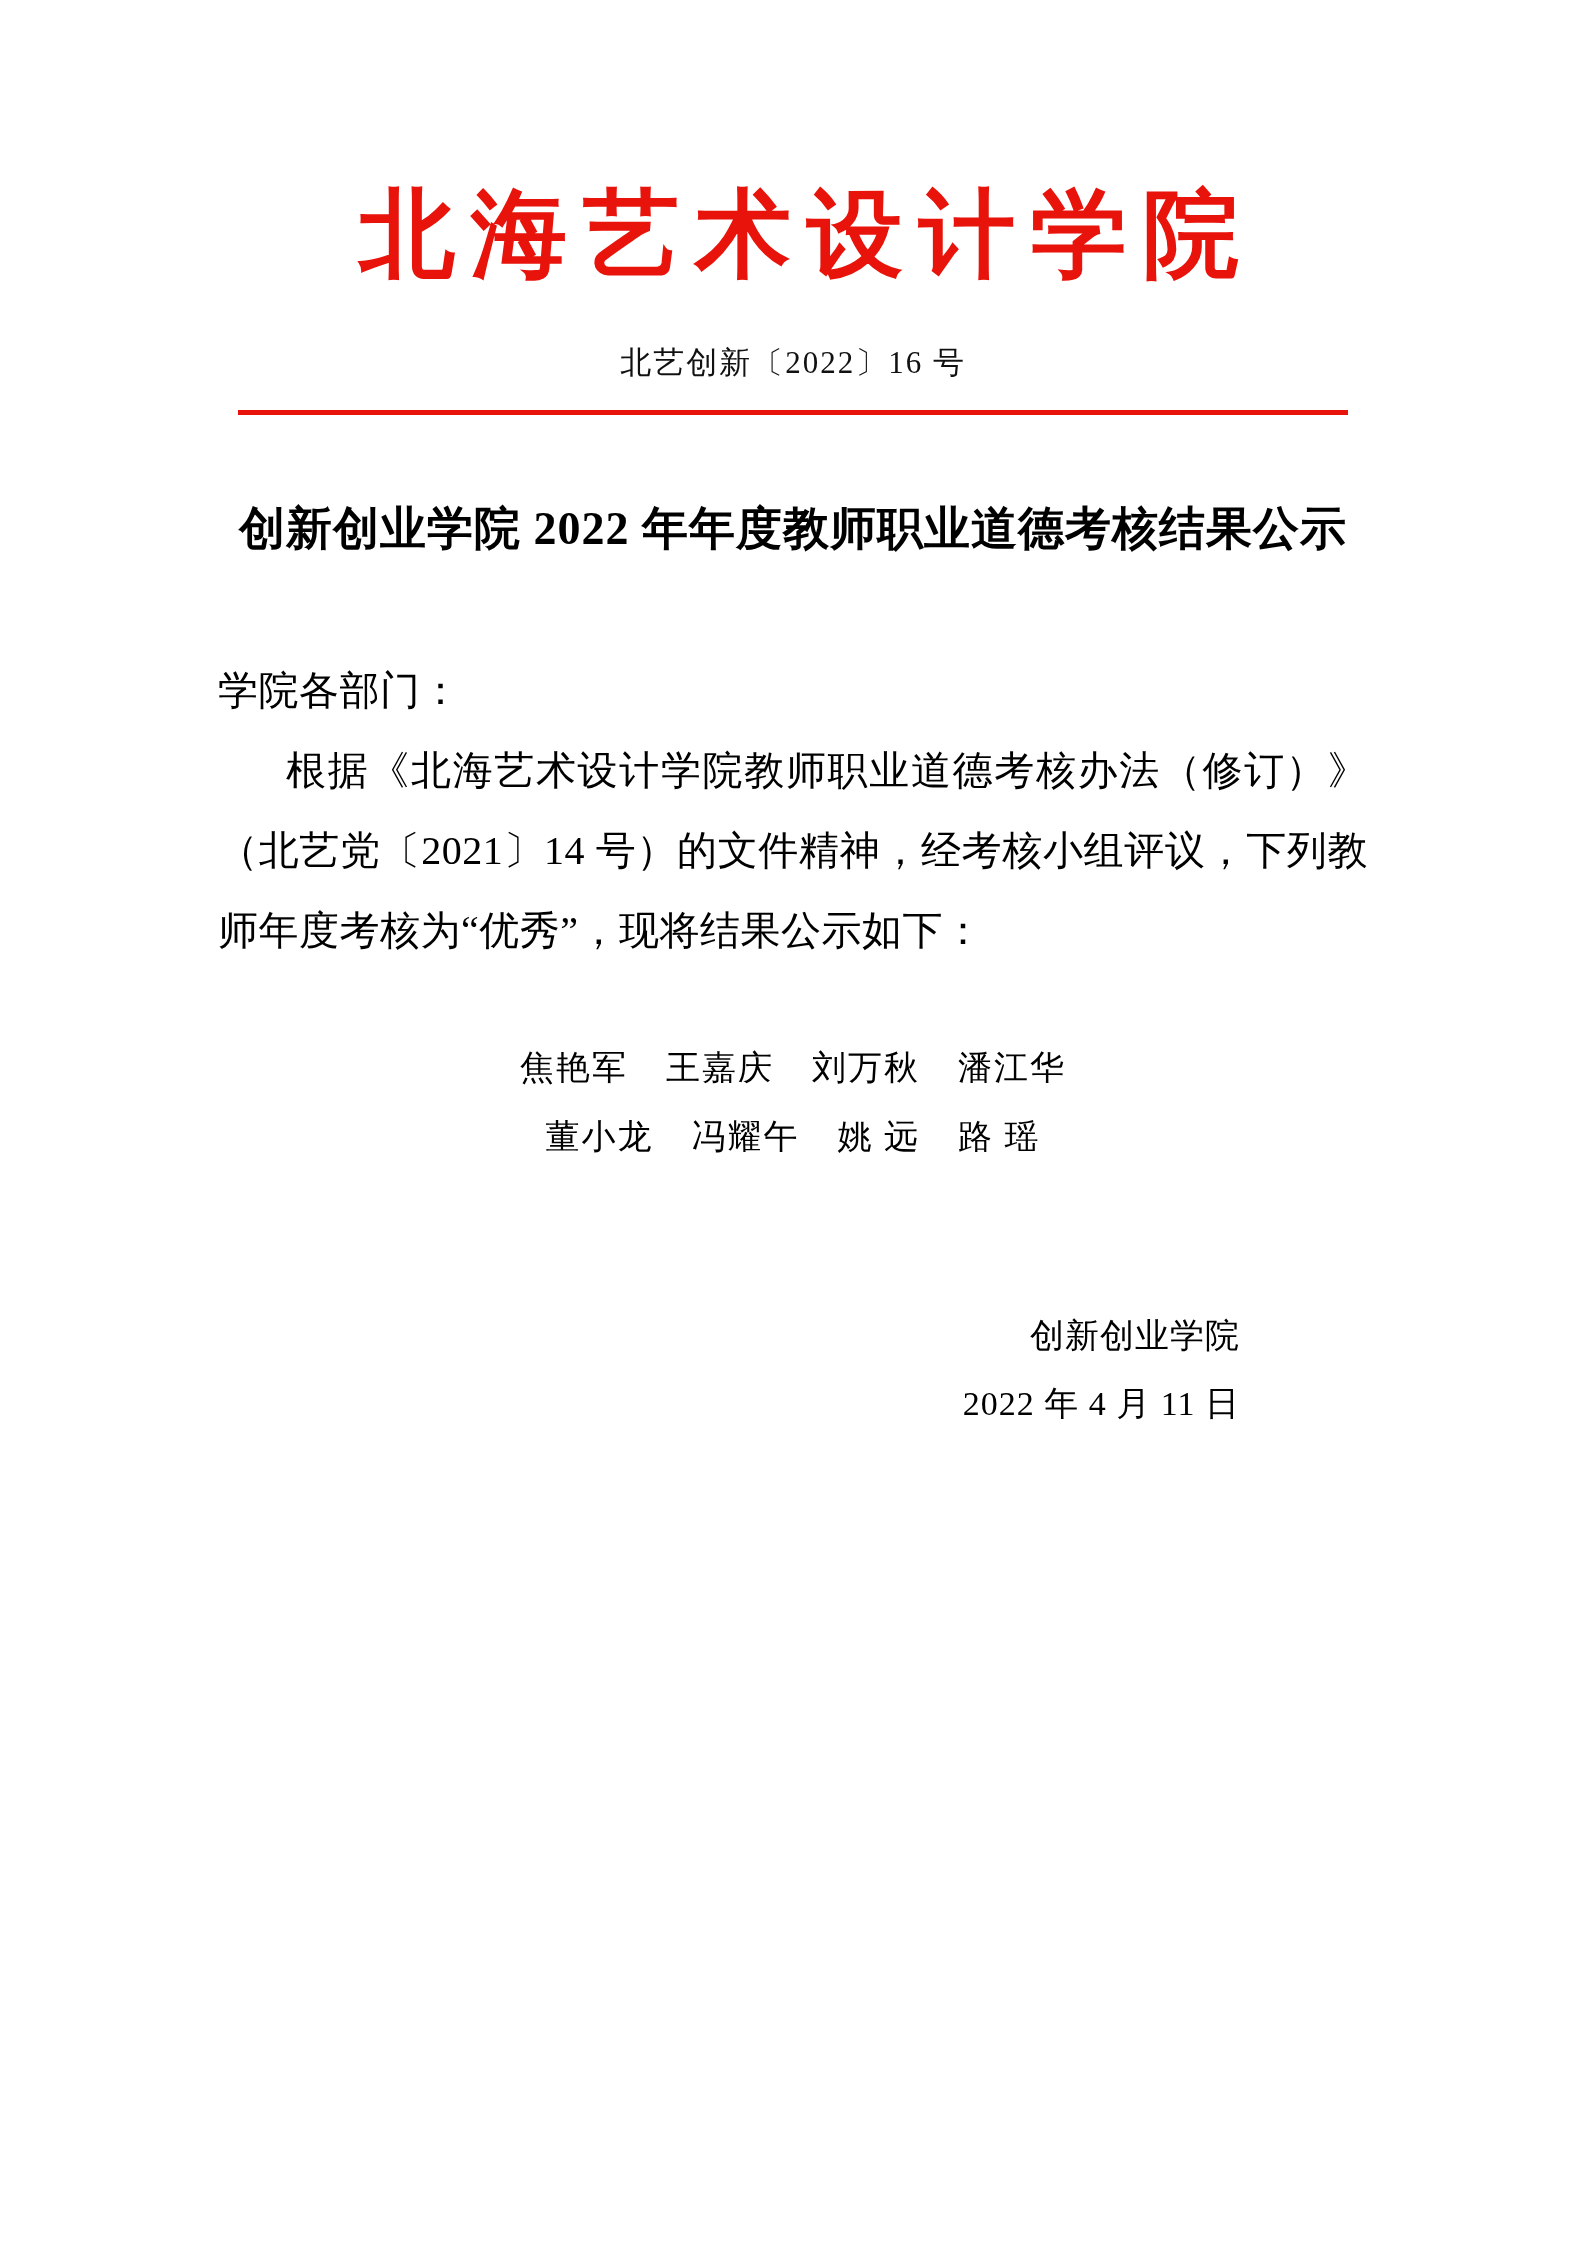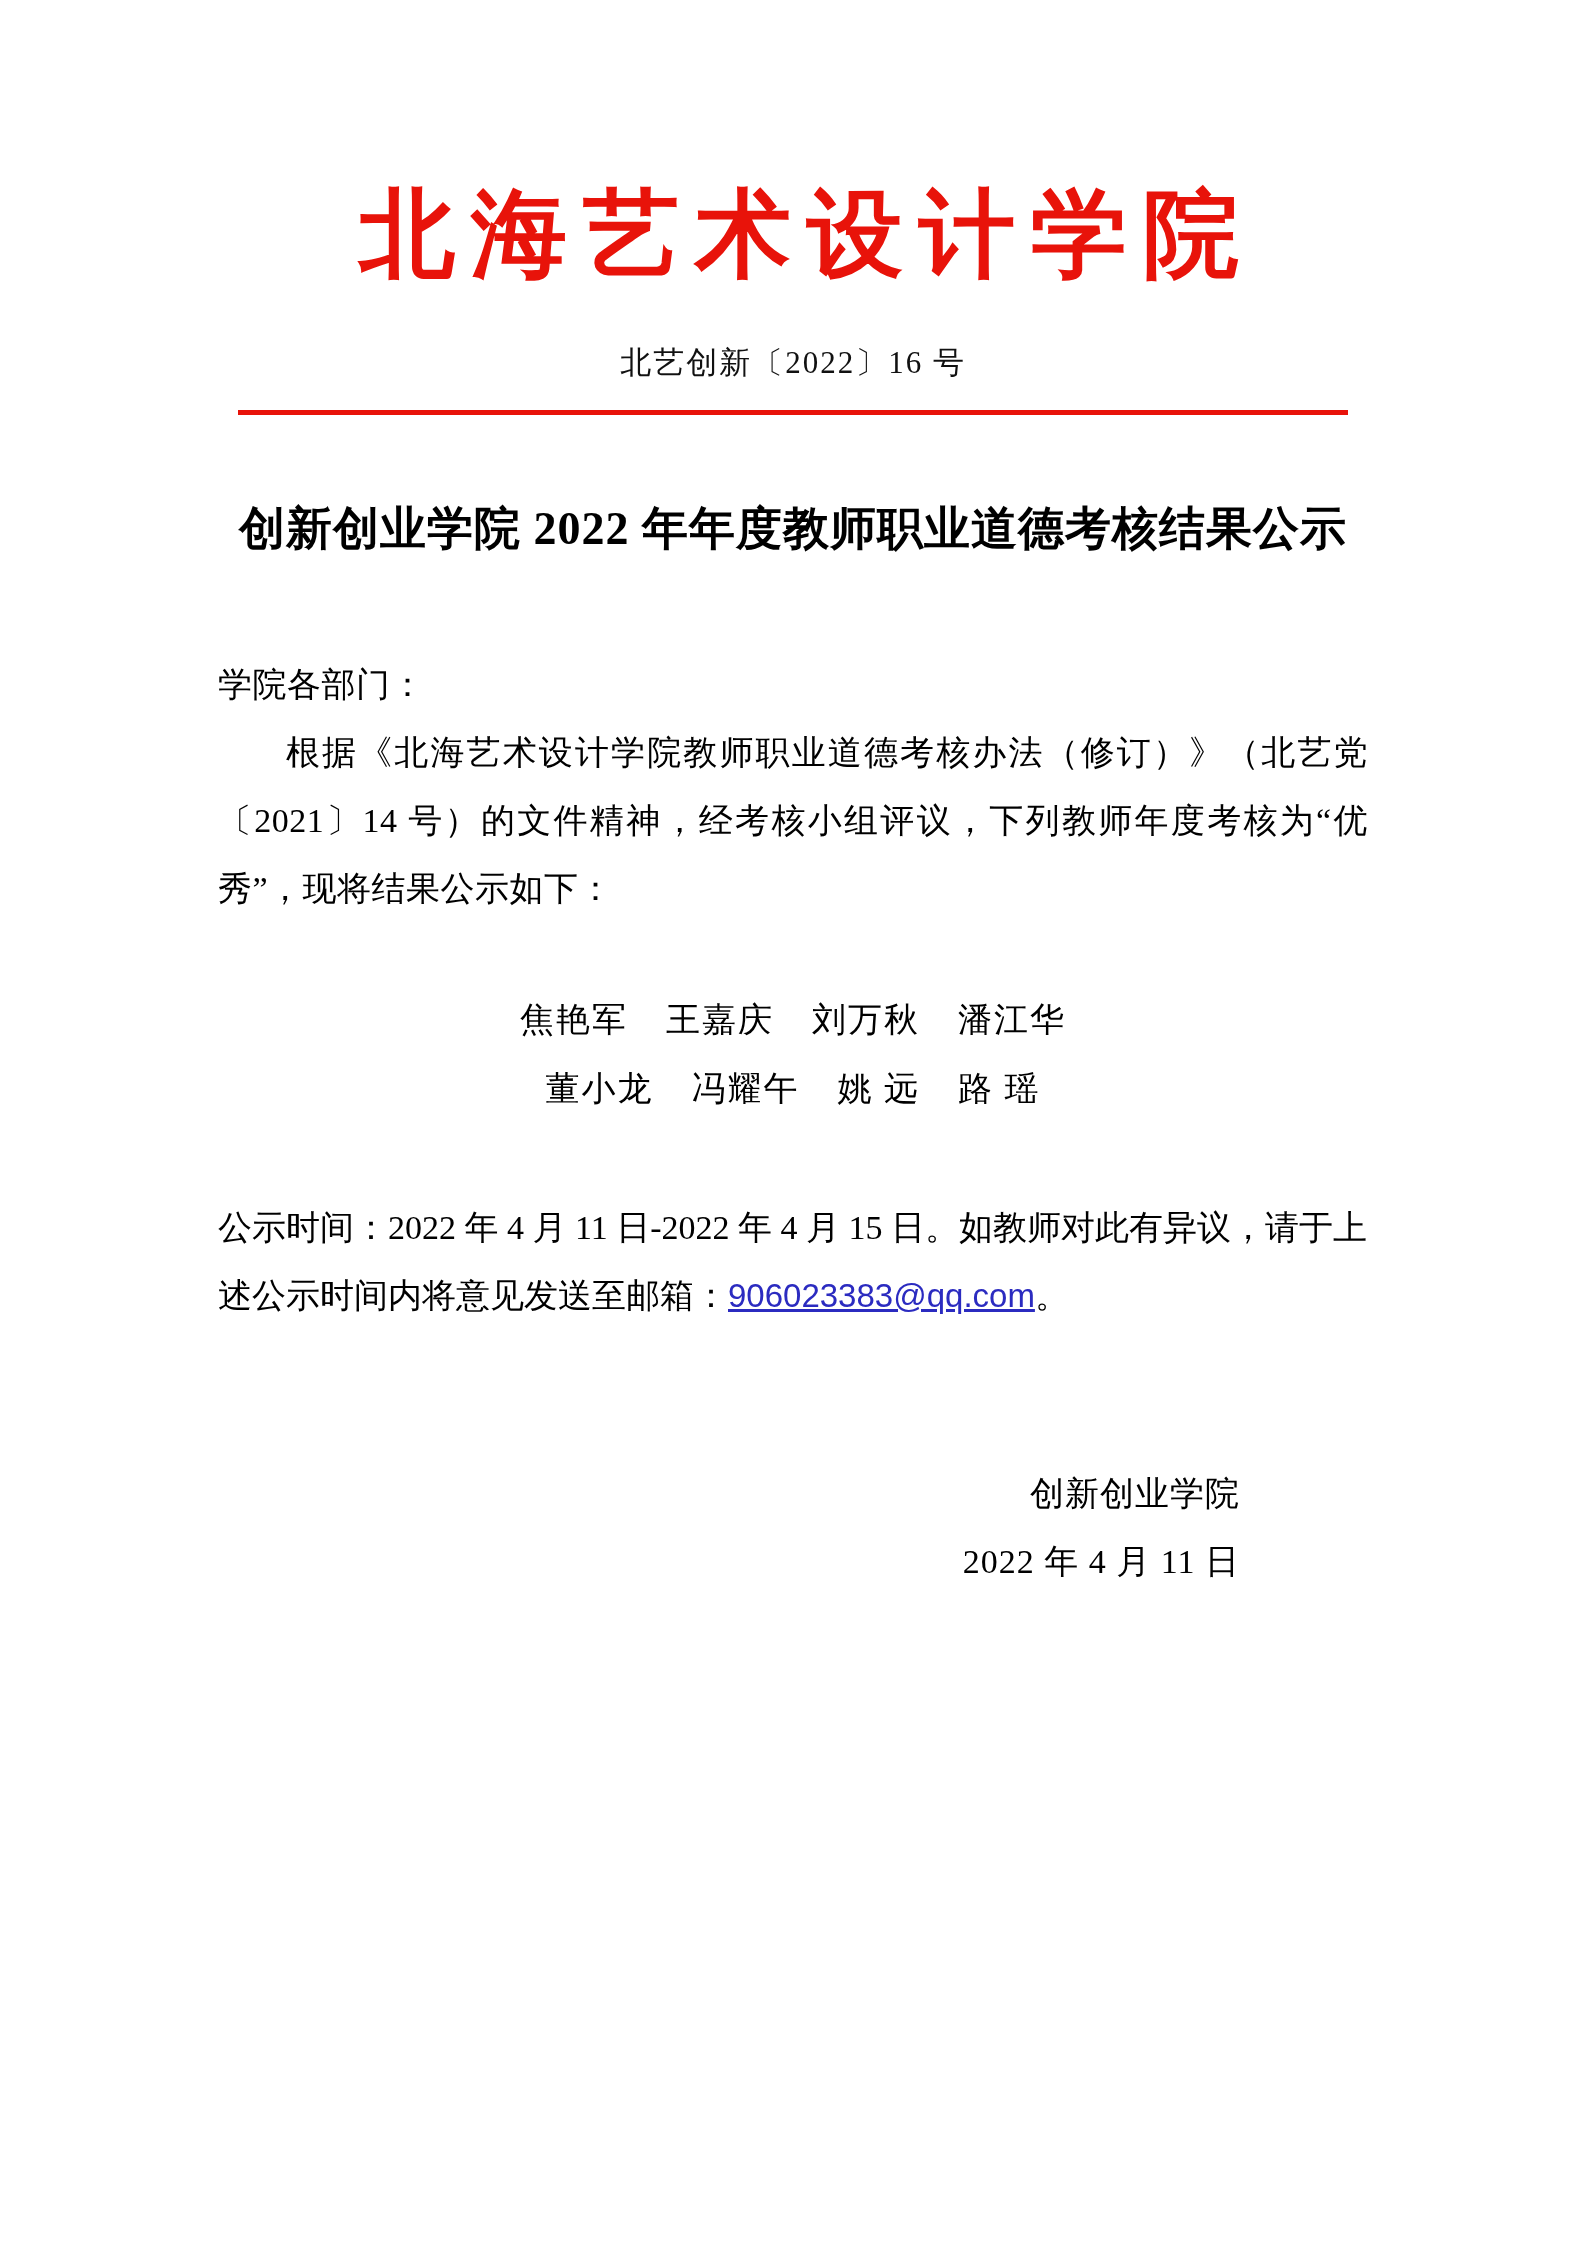--- a/index.html
+++ b/index.html
@@ -60,21 +60,21 @@
     font-size: 46px;
     font-weight: bold;
     line-height: 1.55;
     letter-spacing: 1px;
     font-family: "Liberation Serif", "DejaVu Serif", serif;
   }
   
   .body-block {
     margin: 86px auto 0 auto;
     width: 1150px;
-    font-size: 34px;
+    font-size: 40px;
     line-height: 2.0;
     letter-spacing: 0.5px;
   }
   .p-salutation {
     text-align: left;
   }
   .p-indent {
     text-indent: 68px;
     text-align: justify;
     text-justify: inter-ideograph;
@@ -139,22 +139,19 @@
 
   <div class="names-block">
     <div class="names-row">
       <span>焦艳军</span><span class="gap"></span><span>王嘉庆</span><span class="gap"></span><span>刘万秋</span><span class="gap"></span><span>潘江华</span>
     </div>
     <div class="names-row">
       <span>董小龙</span><span class="gap"></span><span>冯耀午</span><span class="gap"></span><span>姚 远</span><span class="gap"></span><span>路 瑶</span>
     </div>
   </div>
 
-  <div class="notice-block">
-    <span class="p-indent" style="display:inline;">公示时间：2022 年 4 月 11 日-2022 年 4 月 15 日。如教师对此有异议，请于上述公示时间内将意见发送至邮箱：</span><a class="email-link" href="#">906023383@qq.com</a><span>。</span>
-  </div>
 
   <div class="signature">
     <div>创新创业学院</div>
     <div>2022 年 4 月 11 日</div>
   </div>
 
 </div>
 
 </body></html>

